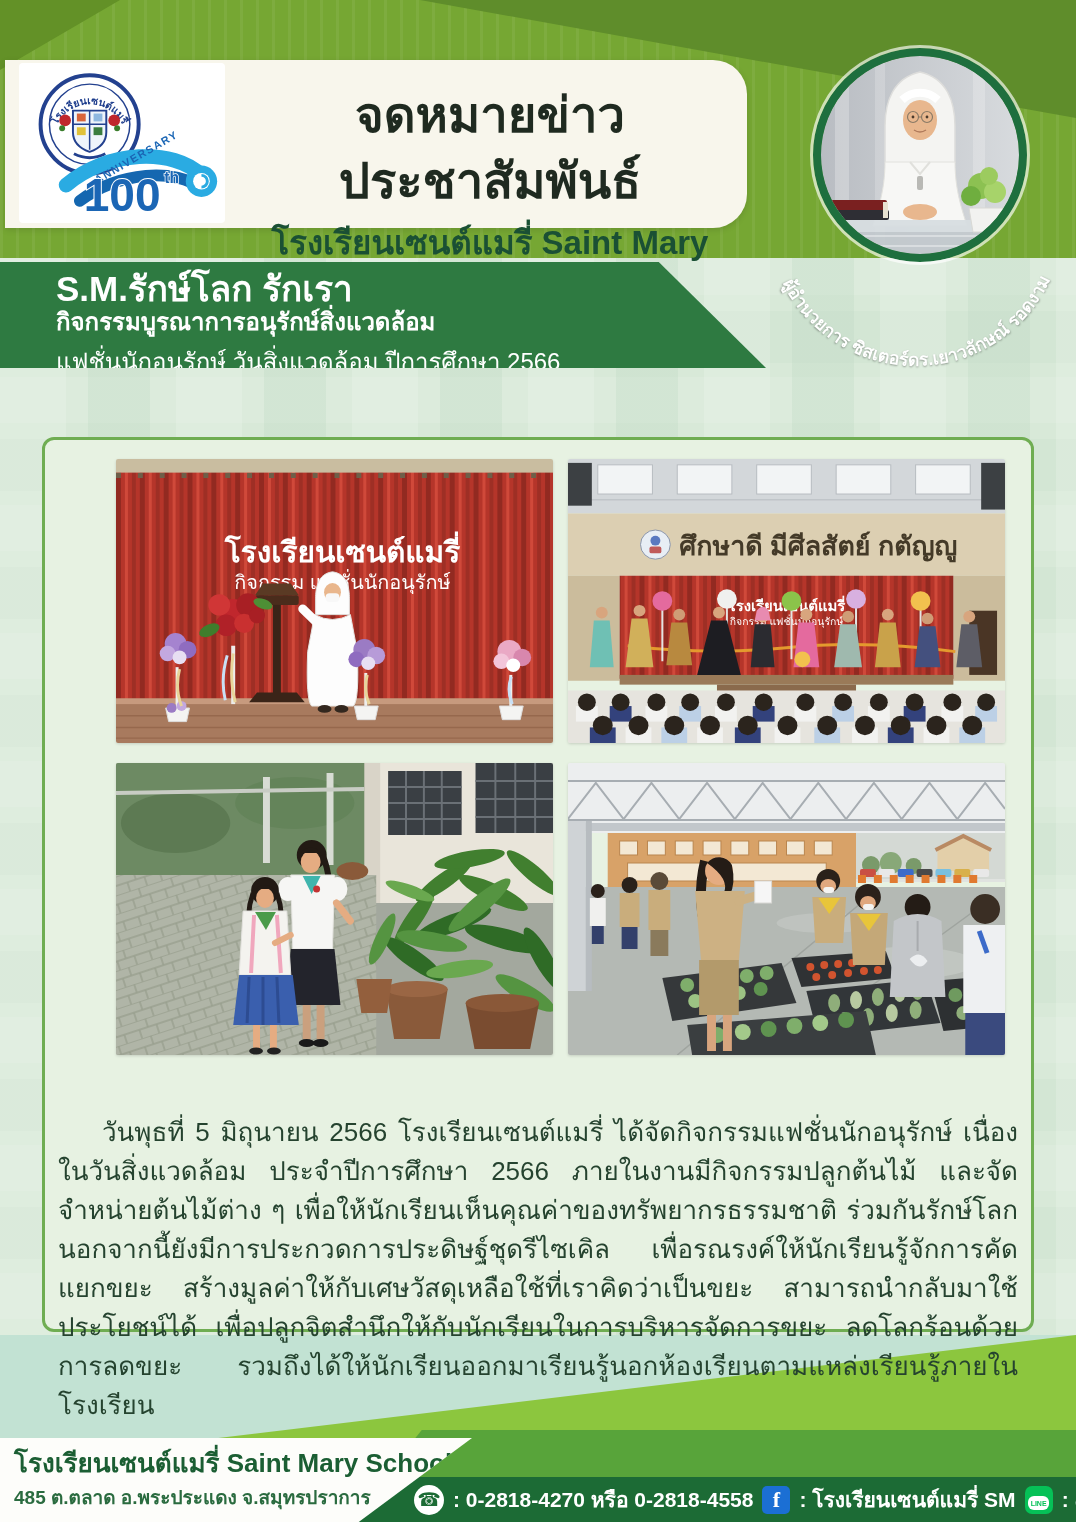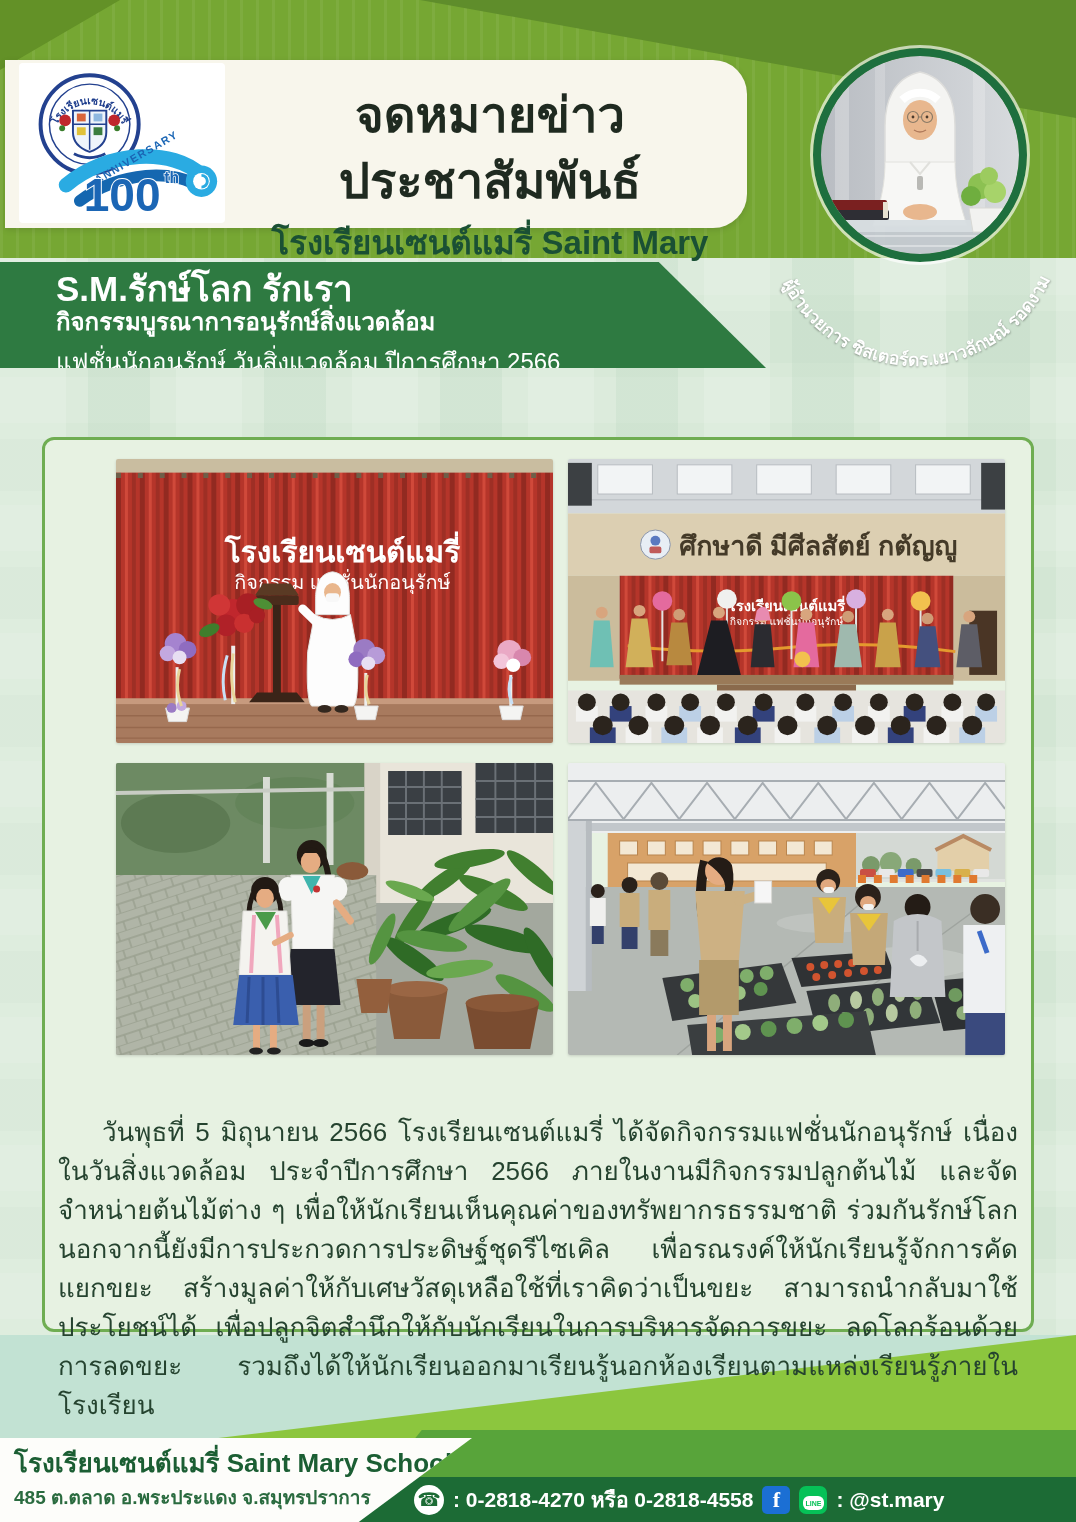--- a/index.html
+++ b/index.html
@@ -668,19 +668,20 @@
     <div class="f-address">485 ต.ตลาด อ.พระประแดง จ.สมุทรปราการ</div>
   </div>
   <div class="contacts">
     <span class="c-ico phone-ico">
         <span>☎</span>
       </span>
     <span>: 0-2818-4270 หรือ 0-2818-4558</span>
     <span class="c-ico fb-ico">
         <span>f</span>
       </span>
+    <span>: โรงเรียนเซนต์แมรี่ SM</span>
     <span class="c-ico line-ico">
         <span class="line-inner">LINE</span>
       </span>
     <span>: @st.mary</span>
   </div>
 
 </div>
 
 </body></html>

